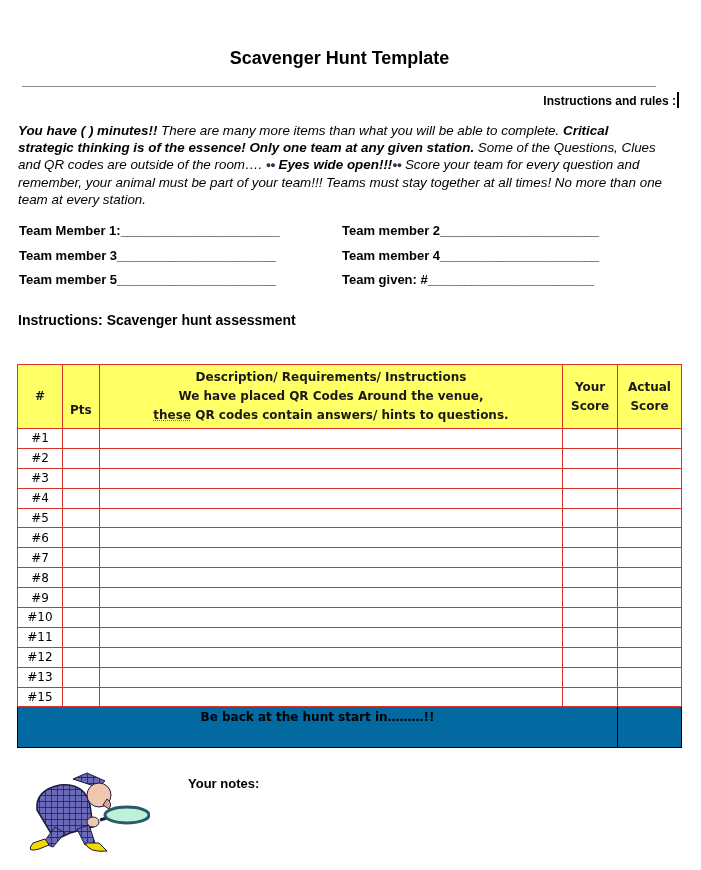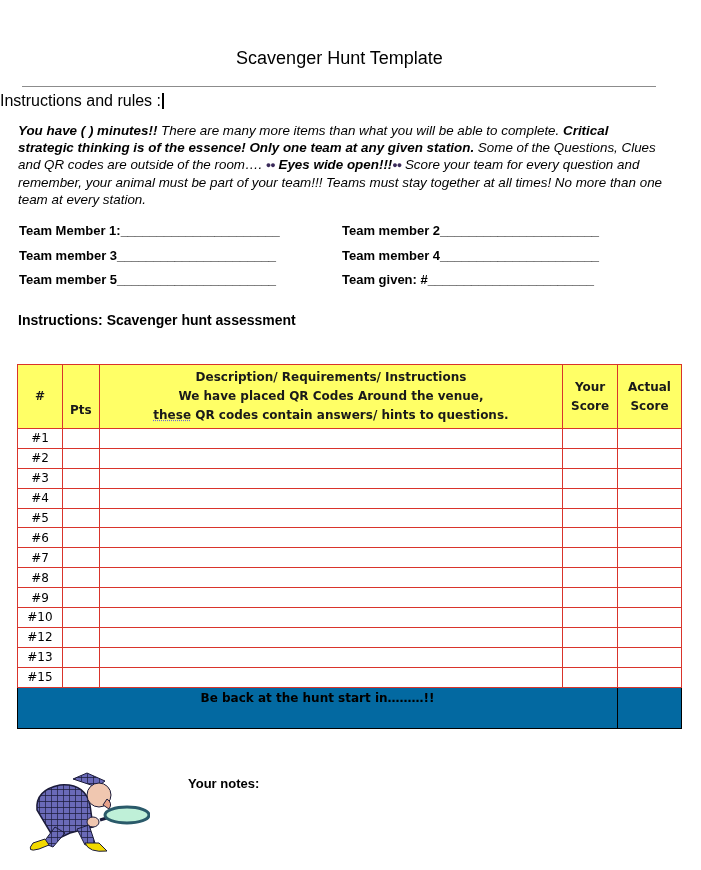--- a/index.html
+++ b/index.html
@@ -1,19 +1,19 @@
 <!DOCTYPE html>
 <html><head>
 <meta charset="utf-8">
 <style>
   html, body { margin:0; padding:0; background:#fff; }
   body { width:701px; height:870px; position:relative; overflow:hidden; font-family:"Liberation Sans", sans-serif; color:#000; }
-  .title { position:absolute; top:48px; left:0; width:679px; text-align:center; font-size:18px; font-weight:normal; }
+  .title { position:absolute; top:48px; left:0; width:679px; text-align:center; font-size:18px; font-weight:bold; }
   .hr { position:absolute; top:86px; left:22px; width:634px; height:0; border-top:1px solid #8c8c8c; }
-  .subtitle { position:absolute; top:92px; left:0; width:679px; text-align:left; font-size:16px; font-weight:normal; }
+  .subtitle { position:absolute; top:92px; left:0; width:679px; text-align:right; font-size:12px; font-weight:bold; }
   .cursor { display:inline-block; width:2px; height:16px; background:#000; vertical-align:-3px; margin-left:1px; }
   .intro { position:absolute; top:122px; left:18px; width:645px; font-size:13.4px; line-height:17px;font-style:italic; }
   .eyes { display:inline-block; font-size:9px; color:#3a2a5a; letter-spacing:-1px; vertical-align:1px; }
   .team { position:absolute; font-size:13px; font-weight:bold; }
   .section { position:absolute; top:312px; left:18px; font-size:14px; font-weight:bold; }
   table.grid { position:absolute; top:364px; left:17px; width:665px; border-collapse:collapse; font-family:"DejaVu Sans", sans-serif; }
   table.grid td, table.grid th { border:1px solid #d9342b; padding:0; }
   table.grid th { background:#ffff66; font-size:12px; font-weight:bold; color:#1a1a1a; line-height:19px; height:55px; }
   table.grid td { height:18.9px; font-size:12px; text-align:center; }
   .ul-dotted { text-decoration:underline dotted #6b6bd6; }
@@ -131,20 +131,27 @@
         <td></td>
       </tr>
       <tr>
         <td>#10</td>
         <td></td>
         <td></td>
         <td></td>
         <td></td>
       </tr>
       <tr>
+        <td>#11</td>
+        <td></td>
+        <td></td>
+        <td></td>
+        <td></td>
+      </tr>
+      <tr>
         <td>#12</td>
         <td></td>
         <td></td>
         <td></td>
         <td></td>
       </tr>
       <tr>
         <td>#13</td>
         <td></td>
         <td></td>

